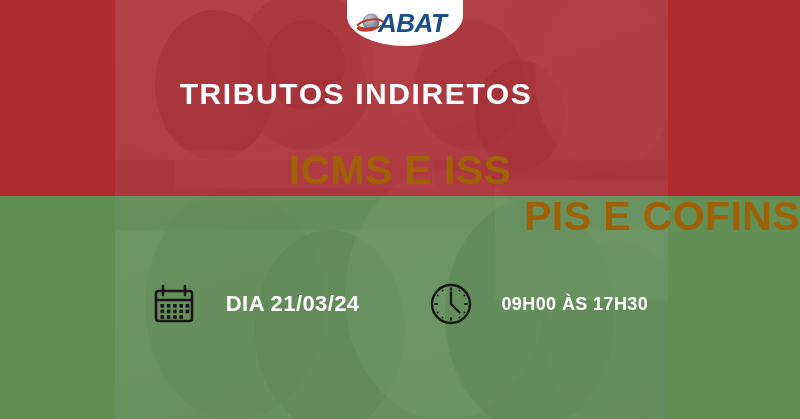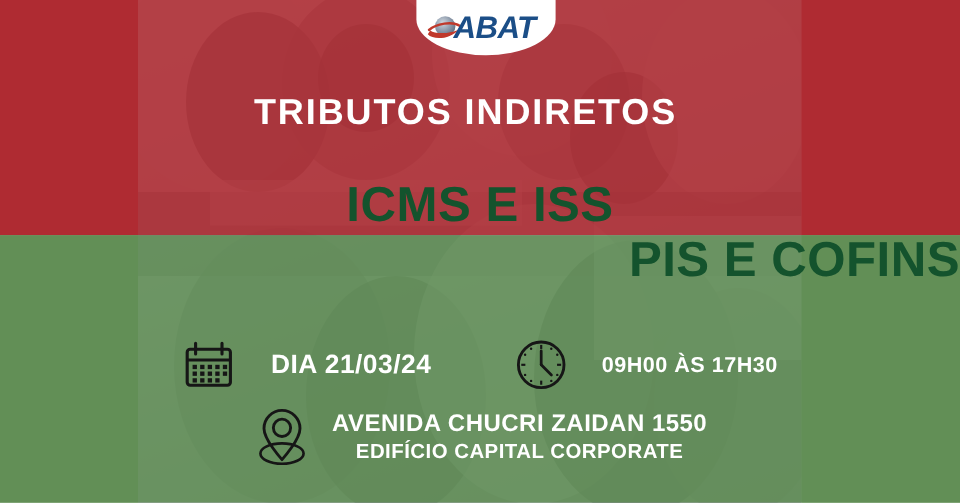--- a/index.html
+++ b/index.html
@@ -119,28 +119,27 @@
   .kicker {
     position: absolute;
     left: 0; top: 77px;
     width: 712px;
     text-align: center;
     color: #ffffff;
     font-size: 30px;
     font-weight: bold;
     letter-spacing: 1.6px;
     line-height: 34px;
-    padding-left: 32px;
   }
   .title {
     position: absolute;
     left: 0;
     width: 800px;
     text-align: center;
-    color: #14532d;
+    color: #a16207;
     font-size: 41px;
     font-weight: bold;
     letter-spacing: 0.4px;
     line-height: 47px;
   }
   .title-1 { top: 147px; }
   .title-2 { top: 193px; text-align: right; }
 
   
   .info-rows {
@@ -274,26 +273,15 @@
           <circle cx="8.6" cy="30.4" r="1"></circle>
           <circle cx="8.6" cy="13.6" r="1"></circle>
           <circle cx="13.6" cy="8.6" r="1"></circle>
         </g>
         <path d="M22 22 V10.5" stroke="#161616" stroke-width="2.3" stroke-linecap="round"></path>
         <path d="M22 22 L30.5 30.5" stroke="#161616" stroke-width="2.3" stroke-linecap="round"></path>
       </svg>
       <div class="row-text rt-time">09H00 ÀS 17H30</div>
     </div>
 
-    <div class="row row-2">
-      <svg class="ico" width="48" height="52" viewBox="0 0 48 52">
-        <ellipse cx="24" cy="40" rx="18" ry="8.5" fill="none" stroke="#161616" stroke-width="2.2"></ellipse>
-        <path d="M24 4 C15.7 4, 9 10.7, 9 19 C9 28.5, 24 45, 24 45 C24 45, 39 28.5, 39 19 C39 10.7, 32.3 4, 24 4 Z" fill="none" stroke="#161616" stroke-width="2.4" stroke-linejoin="round"></path>
-        <circle cx="24" cy="18.5" r="7.2" fill="none" stroke="#161616" stroke-width="2.4"></circle>
-      </svg>
-      <div class="addr">
-        <div class="row-text addr-1">AVENIDA CHUCRI ZAIDAN 1550</div>
-        <div class="row-text addr-2">EDIFÍCIO CAPITAL CORPORATE</div>
-      </div>
-    </div>
 
   </div>
 </div>
 
 </body></html>

